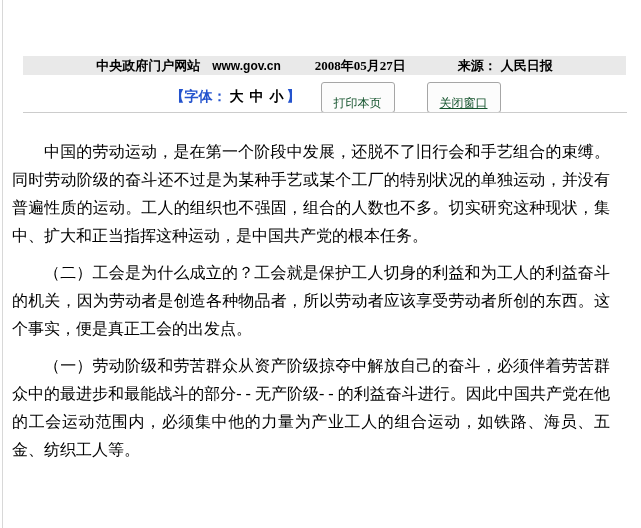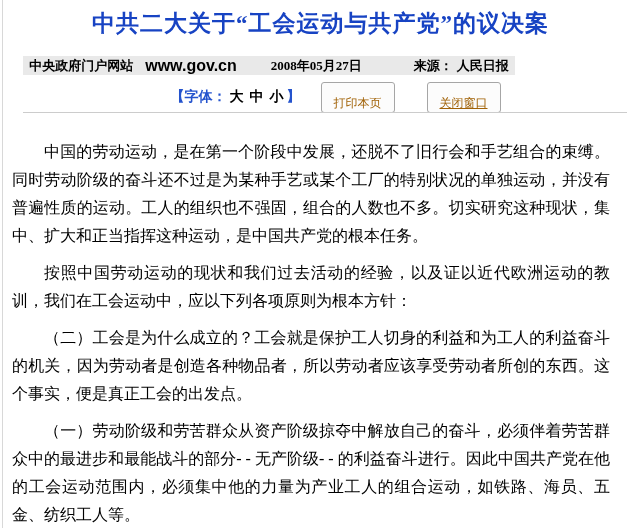--- a/index.html
+++ b/index.html
@@ -33,34 +33,34 @@
     text-align: center;
     font-size: 23px;
     font-weight: bold;
     color: #1743c3;
     letter-spacing: 1px;
   }
   .meta-bar {
     position: absolute;
     top: 56px;
     left: 23px;
-    width: 492px;
+    width: 603px;
     height: 19px;
     background: #e9e9e9;
     display: flex;
     align-items: center;
     justify-content: center;
     font-size: 13px;
     font-weight: bold;
     white-space: nowrap;
   }
   .meta-bar .site-name { margin-right: 12px; }
   .meta-bar .site-url {
     font-family: "Liberation Sans", sans-serif;
-    font-size: 16px;
+    font-size: 12px;
     margin-right: 34px;
     color: #000;
     text-decoration: none;
   }
   .meta-bar .date { margin-right: 52px; }
   .meta-bar .source-label { }
   .meta-bar .source-value { margin-left: 4px; }
   .toolbar {
     position: absolute;
     top: 86px;
@@ -86,21 +86,21 @@
     cursor: pointer;
   }
   .btn {
     font-family: "Liberation Sans", sans-serif;
     font-size: 12px;
     line-height: 14px;
     padding: 13px 12px 2px;
     border: 1px solid #a6a6a6;
     border-radius: 3px;
     background: #fcfcfc;
-    color: #a16207;
+    color: #14532d;
     cursor: pointer;
   }
   .btn-print { margin-left: 20px; }
   .btn-close { margin-left: 32px; text-decoration: underline; }
   .rule {
     position: absolute;
     top: 112px;
     left: 23px;
     width: 604px;
     height: 0;
@@ -119,21 +119,20 @@
     line-height: 28px;
     text-indent: 2em;
   }
 </style>
 </head>
 <body>
 
 <div class="page">
   <div class="left-line"></div>
 
-  <h1 class="title">中共二大关于“工会运动与共产党”的议决案</h1>
 
   <div class="meta-bar">
     <span class="site-name">中央政府门户网站</span>
     <a class="site-url" href="#">www.gov.cn</a>
     <span class="date">2008年05月27日</span>
     <span class="source-label">来源：</span>
     <span class="source-value">人民日报</span>
   </div>
 
   <div class="toolbar">
@@ -143,17 +142,16 @@
     <a class="font-size-link" href="#">小</a>
     <span class="font-label">】</span>
     <button class="btn btn-print">打印本页</button>
     <button class="btn btn-close">关闭窗口</button>
   </div>
 
   <div class="rule"></div>
 
   <div class="article">
     <p>中国的劳动运动，是在第一个阶段中发展，还脱不了旧行会和手艺组合的束缚。同时劳动阶级的奋斗还不过是为某种手艺或某个工厂的特别状况的单独运动，并没有普遍性质的运动。工人的组织也不强固，组合的人数也不多。切实研究这种现状，集中、扩大和正当指挥这种运动，是中国共产党的根本任务。</p>
-    <p>按照中国劳动运动的现状和我们过去活动的经验，以及证以近代欧洲运动的教训，我们在工会运动中，应以下列各项原则为根本方针：</p>
     <p>（二）工会是为什么成立的？工会就是保护工人切身的利益和为工人的利益奋斗的机关，因为劳动者是创造各种物品者，所以劳动者应该享受劳动者所创的东西。这个事实，便是真正工会的出发点。</p>
     <p>（一）劳动阶级和劳苦群众从资产阶级掠夺中解放自己的奋斗，必须伴着劳苦群众中的最进步和最能战斗的部分- - 无产阶级- - 的利益奋斗进行。因此中国共产党在他的工会运动范围内，必须集中他的力量为产业工人的组合运动，如铁路、海员、五金、纺织工人等。</p>
   </div>
 </div>
 
 </body></html>

